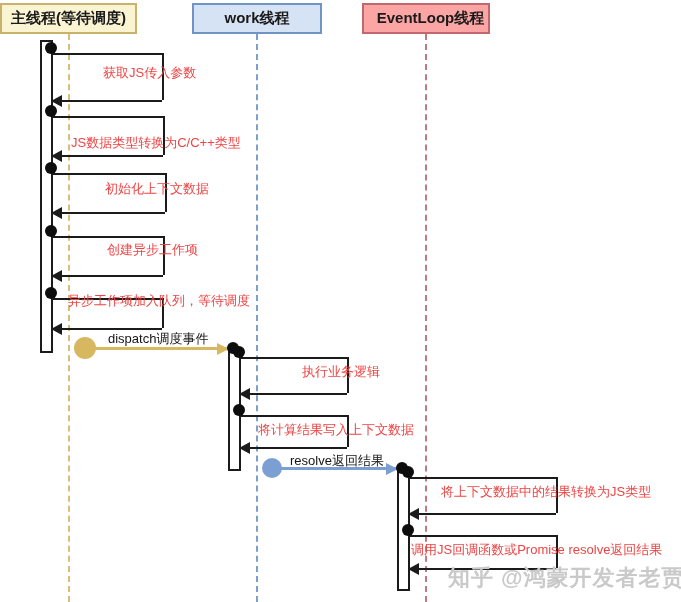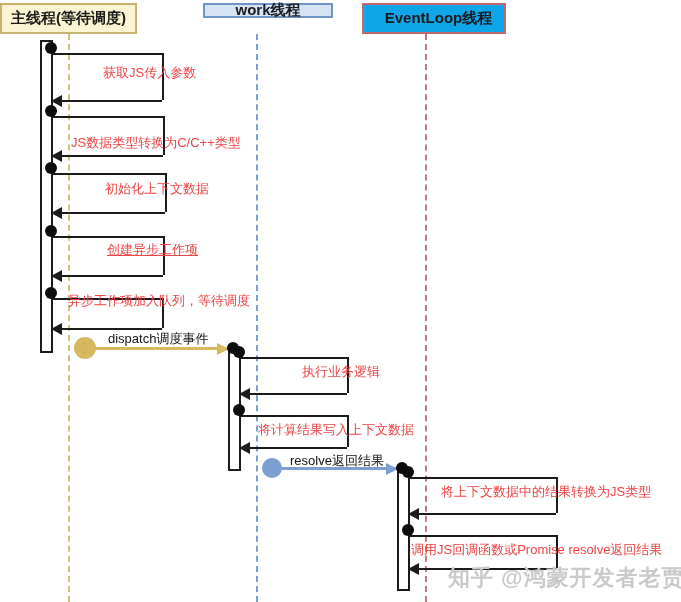--- a/index.html
+++ b/index.html
@@ -108,24 +108,24 @@
   }
 </style>
 </head>
 <body>
 
 <div id="stage">
 
   <div class="actor-box" style="left: 0px; top: 3px; width: 137px; height: 31px; background: rgb(250, 244, 210); border-color: rgb(201, 178, 107);">
     <span>主线程(等待调度)</span>
   </div>
-  <div class="actor-box" style="left: 203px; top: 3px; width: 130px; height: 15px; background: rgb(214, 227, 245); border-color: rgb(111, 148, 198);">
+  <div class="actor-box" style="left: 192px; top: 3px; width: 130px; height: 31px; background: rgb(214, 227, 245); border-color: rgb(111, 148, 198);">
     <span>work线程</span>
   </div>
-  <div class="actor-box" style="left: 362px; top: 3px; width: 144px; height: 31px; background: #0ea5e9; border-color: rgb(192, 104, 110); padding-left: 9px;">
+  <div class="actor-box" style="left: 362px; top: 3px; width: 128px; height: 31px; background: #fca5a5; border-color: rgb(192, 104, 110); padding-left: 9px;">
     <span>EventLoop线程</span>
   </div>
 
   <div class="lifeline" style="left: 68px; top: 34px; height: 568px; border-left-color: rgb(214, 191, 122);"></div>
   <div class="lifeline" style="left: 256px; top: 34px; height: 568px; border-left-color: rgb(125, 159, 203);"></div>
   <div class="lifeline" style="left: 425px; top: 34px; height: 568px; border-left-color: rgb(192, 122, 128);"></div>
 
   <div class="activation" style="left: 40px; top: 40px; width: 13px; height: 313px;"></div>
   <div class="activation" style="left: 228px; top: 347px; width: 13px; height: 124px;"></div>
   <div class="activation" style="left: 397px; top: 467px; width: 13px; height: 124px;"></div>
@@ -154,21 +154,21 @@
         <div class="arrowhead" style="left: 51px; top: 207px;"></div>
         <div class="dot" style="left: 45px; top: 162px;"></div>
         <div class="lbl" style="left: 105px; top: 180px;">初始化上下文数据</div>
       </div>
       <div class="selfmsg" style="left: 0px; top: 0px;">
         <div class="seg-top" style="left: 52px; top: 236px; width: 111px;"></div>
         <div class="seg-right" style="left: 163px; top: 236px; height: 39px;"></div>
         <div class="seg-bot" style="left: 52px; top: 275px; width: 111px;"></div>
         <div class="arrowhead" style="left: 51px; top: 270px;"></div>
         <div class="dot" style="left: 45px; top: 225px;"></div>
-        <div class="lbl" style="left: 107px; top: 241px; text-decoration: underline;">创建异步工作项</div>
+        <div class="lbl" style="left: 107px; top: 241px;">创建异步工作项</div>
       </div>
       <div class="selfmsg" style="left: 0px; top: 0px;">
         <div class="seg-top" style="left: 52px; top: 298px; width: 110px;"></div>
         <div class="seg-right" style="left: 162px; top: 298px; height: 30px;"></div>
         <div class="seg-bot" style="left: 52px; top: 328px; width: 110px;"></div>
         <div class="arrowhead" style="left: 51px; top: 323px;"></div>
         <div class="dot" style="left: 45px; top: 287px;"></div>
         <div class="lbl" style="left: 68px; top: 292px;">异步工作项加入队列，等待调度</div>
       </div>
       <div class="selfmsg" style="left: 0px; top: 0px;">

